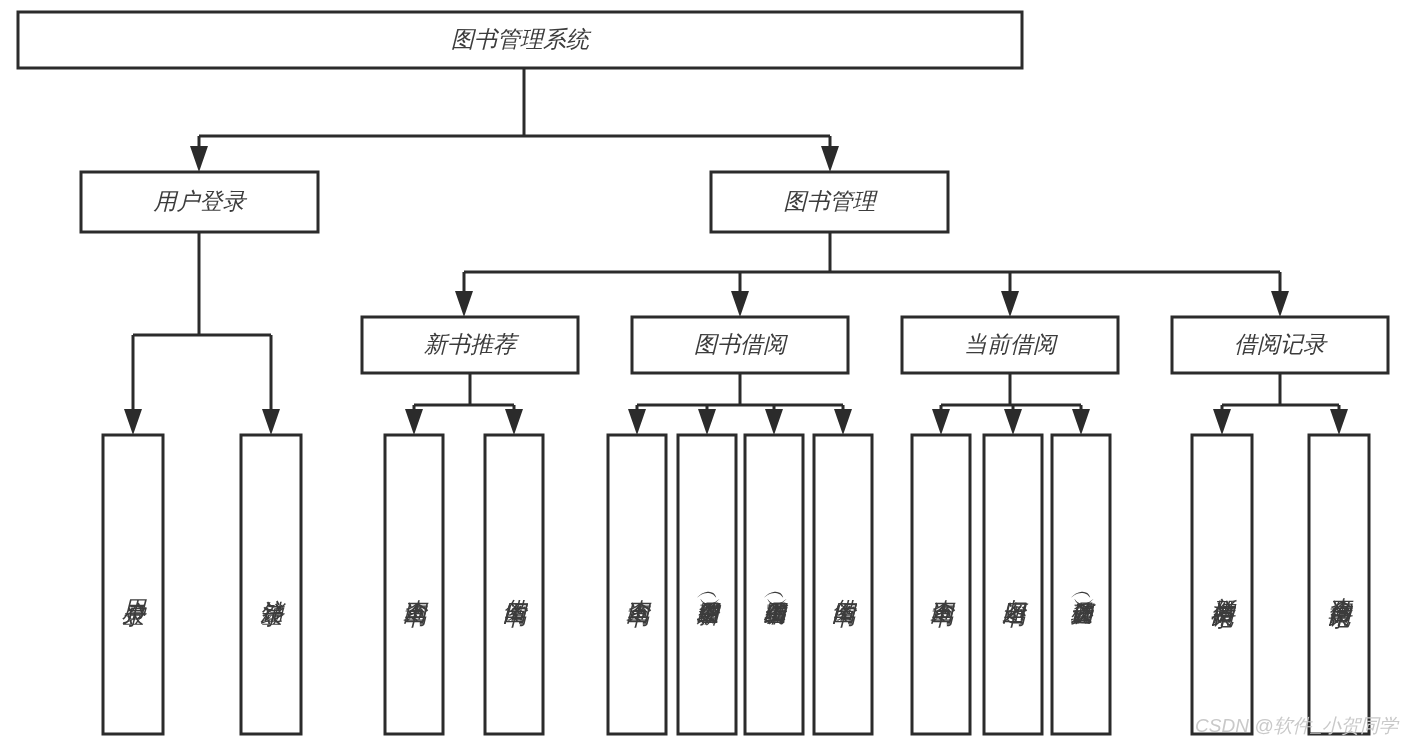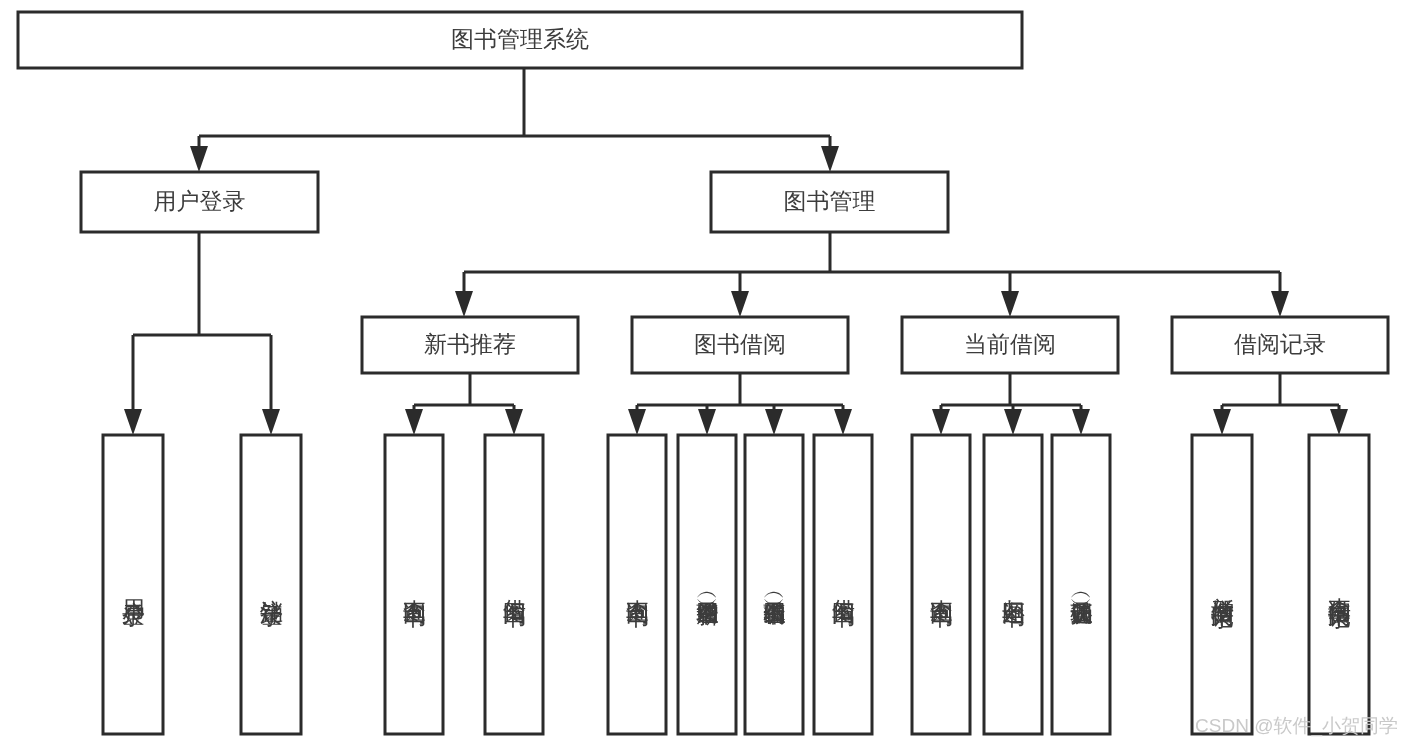--- a/index.html
+++ b/index.html
@@ -12,20 +12,21 @@
     width: 1405px;
     height: 747px;
     font-family: "Liberation Sans", "DejaVu Sans", sans-serif;
     overflow: hidden;
     position: relative;
   }
   #diagram-root {
     position: relative;
     width: 1405px;
     height: 599px;
+    font-style: italic;
   }
   svg.diagram-canvas {
     position: absolute;
     top: 0;
     left: 0;
     width: 1405px;
     height: 747px;
     display: block;
   }
   .node-box {

